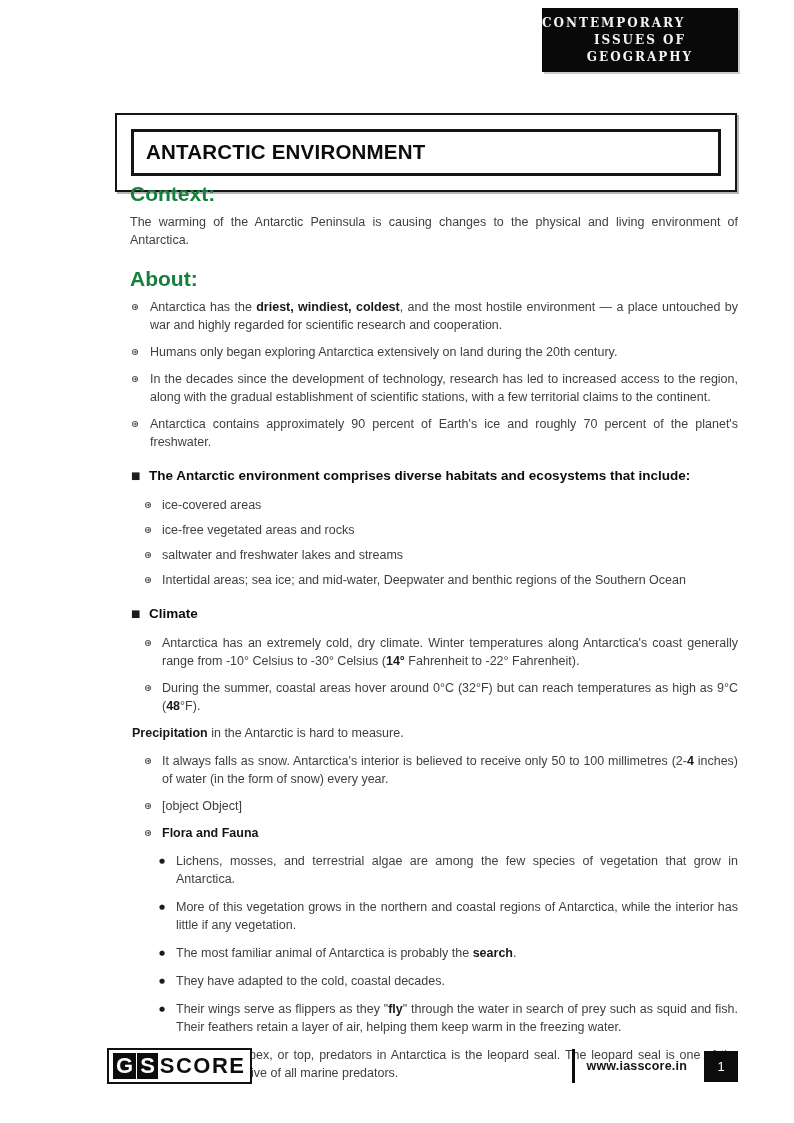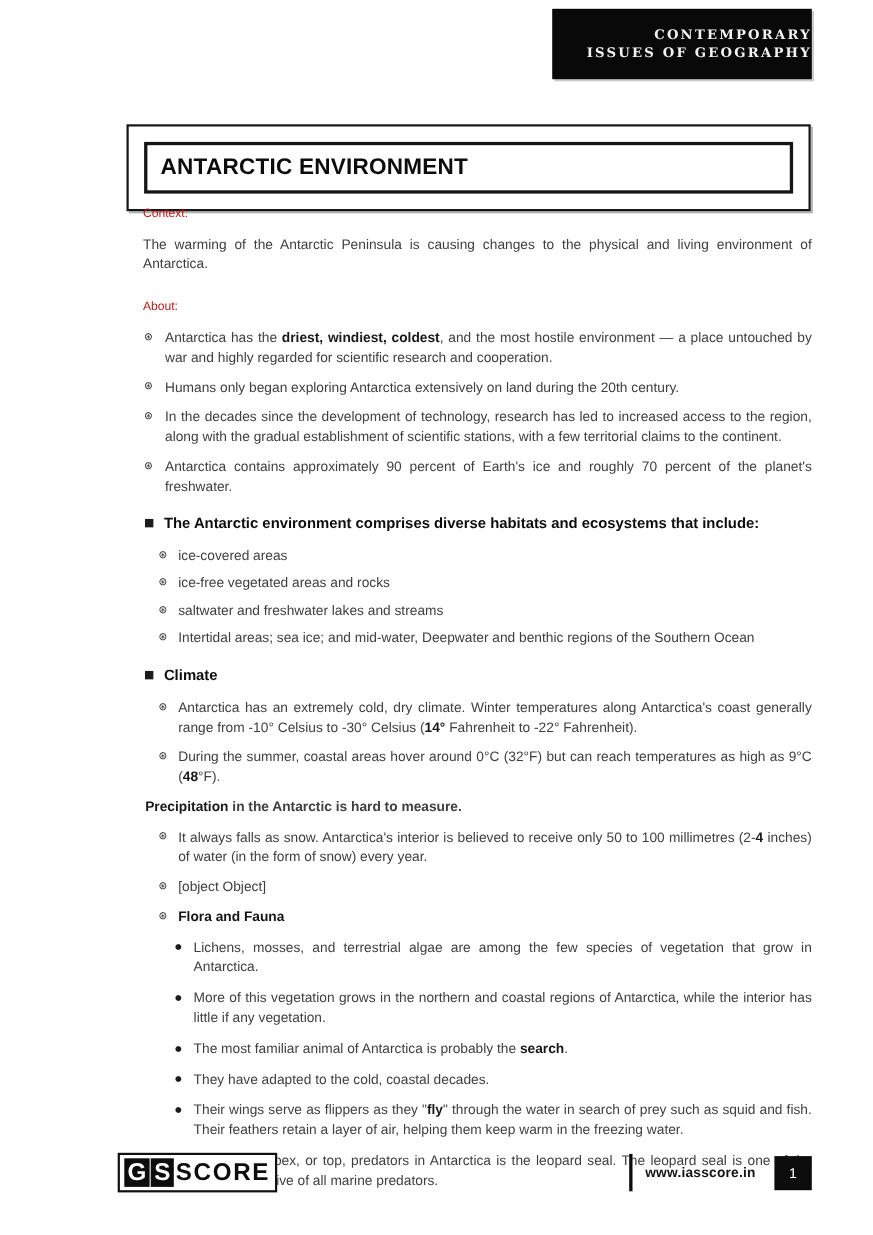--- a/index.html
+++ b/index.html
@@ -5,23 +5,23 @@
   * { box-sizing: border-box; }
   html, body { margin: 0; padding: 0; background: #e8e8e8; }
   .page {
     position: relative; width: 794px; height: 1123px; margin: 0 auto;
     background: #ffffff; overflow: hidden;
     font-family: "Liberation Sans", sans-serif;
   }
 
   
   .badge {
-    position: absolute; top: 8px; right: 56px; width: 236px; height: 64px;
+    position: absolute; top: 8px; right: 56px; width: 196px; height: 64px;
     background: #090909; color: #f2f2f2;
-    display: flex; flex-direction: column; align-items: flex-end; justify-content: center;
+    display: flex; flex-direction: column; align-items: flex-start; justify-content: center;
     font-family: "DejaVu Serif", serif; font-weight: 700; font-size: 12px;
     letter-spacing: 2px; text-align: center; line-height: 17px;
     box-shadow: 2px 2px 0 #cccccc;
   }
 
   
   .title-wrap {
     position: absolute; top: 113px; left: 115px; width: 622px;
     border: 2px solid #151515; background: #fff; padding: 14px;
     box-shadow: 2px 2px 0 #b5b5b5;
@@ -32,22 +32,22 @@
     letter-spacing: 0.2px;
   }
 
   
   .content {
     position: absolute; top: 184px; left: 130px; width: 608px;
     font-size: 12.5px; line-height: 18px; color: #3f3f3f;
   }
   .content b { color: #191919; }
   .sec-heading {
-    margin: 0 0 9px 0; font-size: 11px; line-height: 20px;
-    color: #b91c1c; font-weight: 400;
+    margin: 0 0 9px 0; font-size: 21px; line-height: 20px;
+    color: #15803d; font-weight: 700;
   }
   .mt-lg { margin-top: 20px; }
   .para { margin: 0; text-align: justify; }
   .context-body { margin-bottom: 4px; }
 
   .row { display: flex; align-items: flex-start; }
   .row .txt { flex: 1; margin: 0; text-align: justify; }
   .mb9 { margin-bottom: 9px; }
   .mb7 { margin-bottom: 7px; }
   .mb10 { margin-bottom: 10px; }
@@ -61,21 +61,21 @@
   .m2 { width: 18px; margin-left: 14px; font-size: 9.5px; line-height: 18px; }
   .m3 { width: 17px; margin-left: 29px; font-size: 7px; line-height: 18px; }
 
   .hrow {
     display: flex; align-items: flex-start; font-weight: 700; color: #0d0d0d;
     font-size: 13.5px; line-height: 21px; margin: 14px 0 10px;
   }
   .hrow .txt { flex: 1; margin: 0; text-align: justify; }
 
   .bold-item { font-weight: 700; color: #151515; }
-  .precip { margin: 3px 0 10px 2px; text-align: left; font-weight: bold; }
+  .precip { margin: 3px 0 10px 2px; text-align: left; }
 
   
   .footer {
     position: absolute; left: 107px; top: 1048px; width: 631px;
     display: flex; align-items: center; justify-content: space-between;
   }
   .logo {
     display: inline-flex; align-items: center; border: 2px solid #101010;
     padding: 3px 4px; background: #fff;
   }

